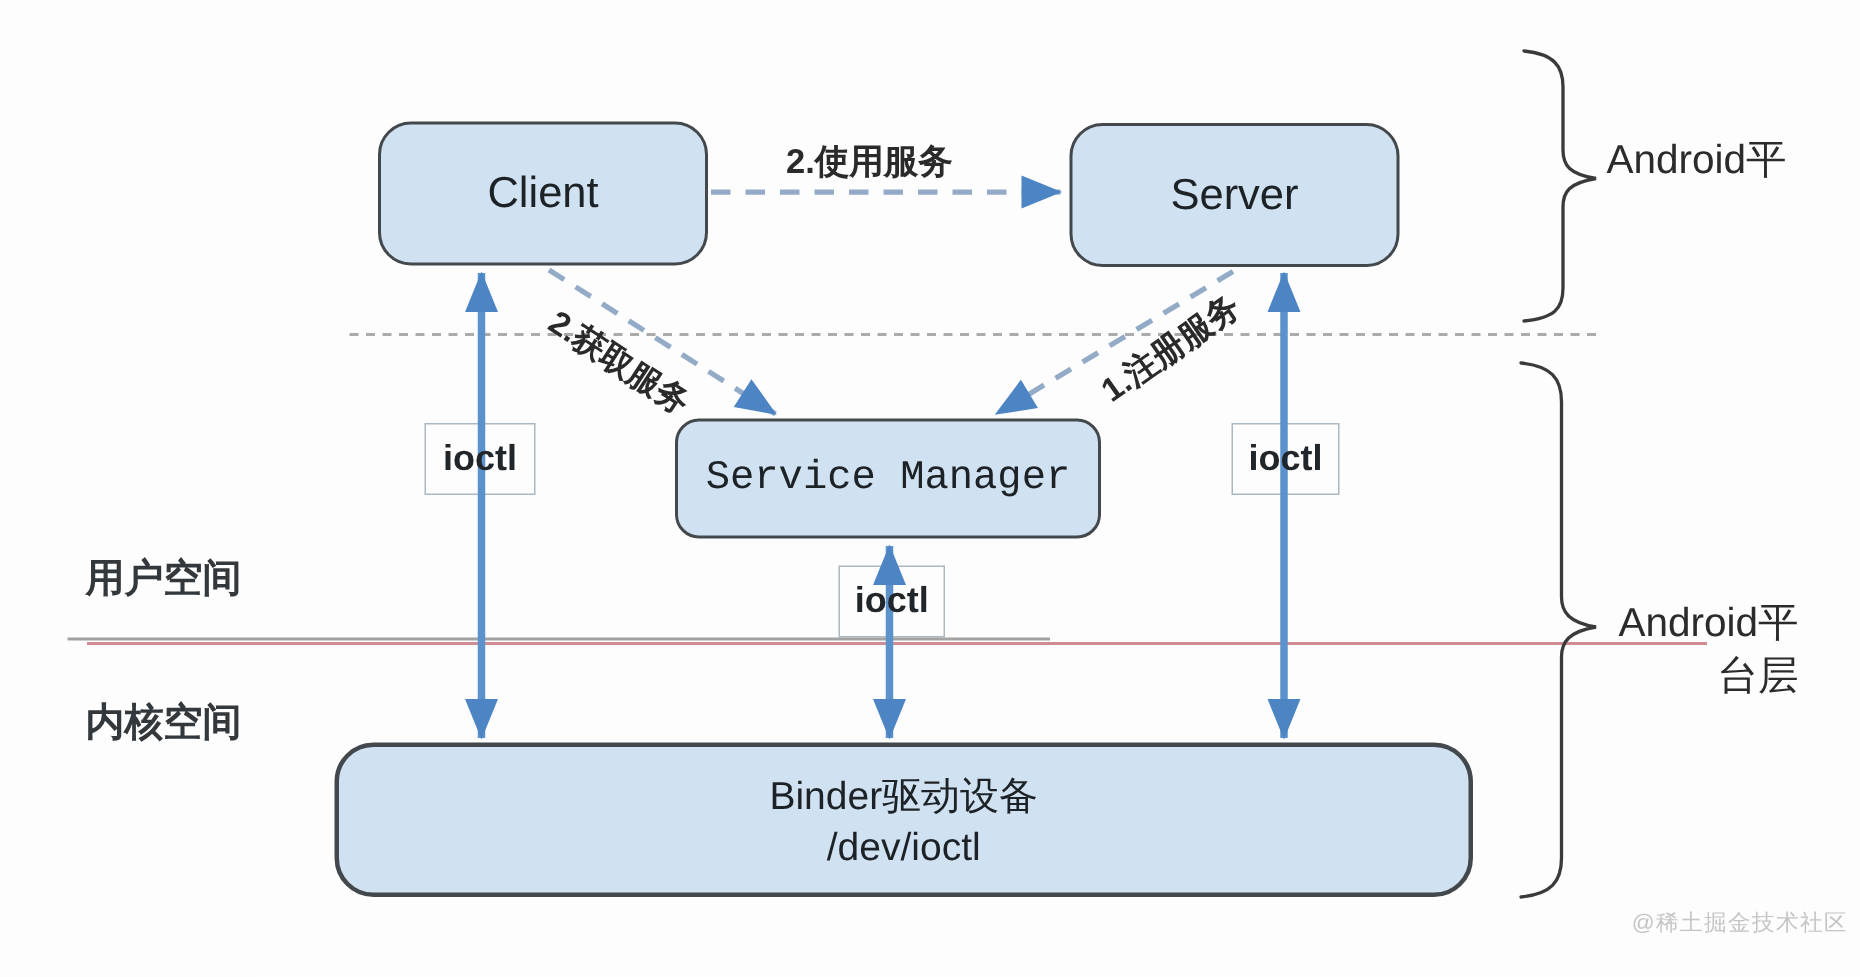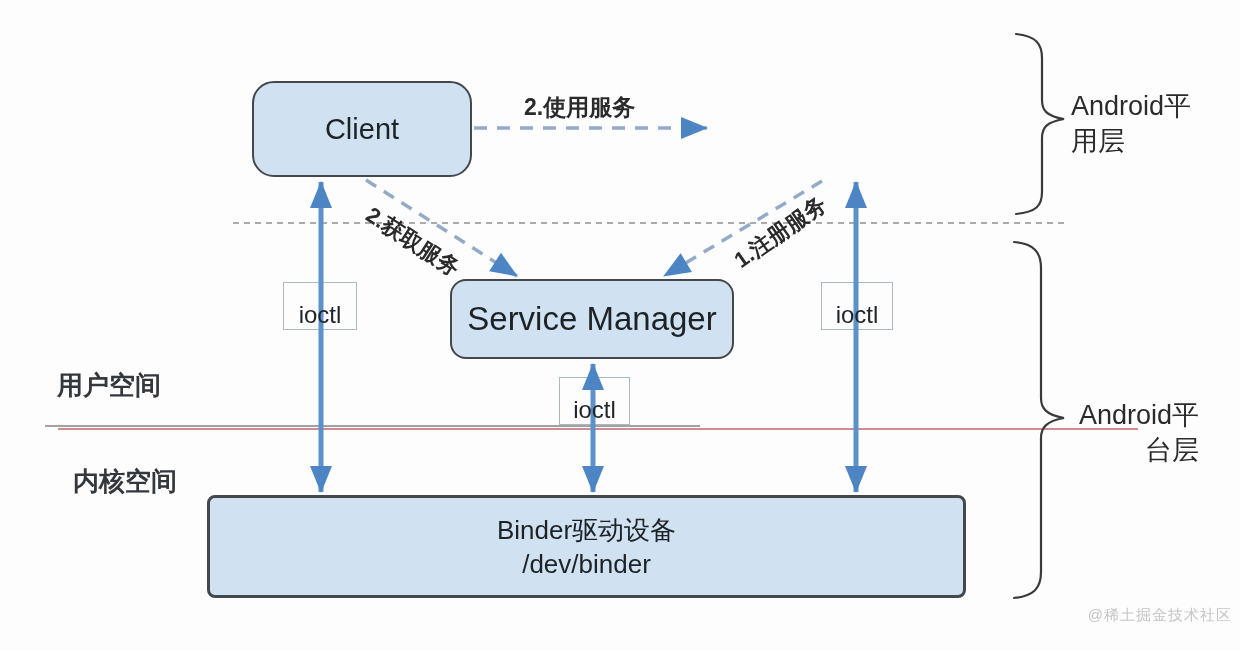--- a/index.html
+++ b/index.html
@@ -27,34 +27,35 @@
   }
   .node-label {
     position: relative;
     z-index: 3;
     color: #1d2226;
     text-align: center;
   }
   #client-node  { left: 252px; top: 81px;  width: 220px; height: 96px; border-radius: 22px; }
   #server-node  { left: 713px; top: 82px;  width: 220px; height: 96px; border-radius: 22px; }
   #service-manager-node { left: 450px; top: 279px; width: 284px; height: 80px; border-radius: 16px; }
-  #binder-driver-node   { left: 207px; top: 495px; width: 759px; height: 103px; border-radius: 8px; border-width: 3px; }
+  #binder-driver-node   { left: 223px; top: 495px; width: 759px; height: 103px; border-radius: 26px; border-width: 3px; }
   #client-node .node-label, #server-node .node-label { font-size: 29px; }
-  #service-manager-node .node-label { font-size: 33px; }
+  #service-manager-node .node-label { font-size: 27px; font-family: Liberation Mono, monospace; }
   #binder-driver-node .node-label { font-size: 26px; line-height: 34px; }
 
   
   .ioctl-box {
     position: absolute;
     border: 1.5px solid #aab8c4;
     background: transparent;
     box-sizing: border-box;
     display: flex;
-    align-items: flex-end;
+    align-items: center;
     justify-content: center;
+    font-weight: bold;
   }
   .ioctl-box .node-label { font-size: 24px; color: #21262b; }
   #ioctl-box-client  { left: 283px; top: 282px; width: 74px; height: 48px; }
   #ioctl-box-sm      { left: 559px; top: 377px; width: 71px; height: 48px; }
   #ioctl-box-server  { left: 821px; top: 282px; width: 72px; height: 48px; }
 
   
   #overlay {
     position: absolute;
     left: 0; top: 0;
@@ -70,21 +71,21 @@
     color: #2a2a2a;
     white-space: nowrap;
   }
   #use-service-label { left: 524px; top: 92px; font-size: 23px; font-weight: 600; }
   .rot-label { font-size: 22px; font-weight: 600; transform-origin: 0 50%; }
   #get-service-label      { left: 368px; top: 198px; transform: rotate(33deg); }
   #register-service-label { left: 737px; top: 248px; transform: rotate(-35deg); }
 
   .region-label { font-size: 26px; font-weight: 600; color: #33383c; }
   #user-space-label   { left: 57px; top: 368px; }
-  #kernel-space-label { left: 57px; top: 464px; margin-left: 16px; }
+  #kernel-space-label { left: 57px; top: 464px; }
 
   .layer-label { font-size: 27px; color: #2b2b2b; line-height: 35px; font-weight: 500; }
   .layer-label span { display: block; }
   #app-layer-label      { left: 1071px; top: 89px; }
   #platform-layer-label { left: 1079px; top: 398px; text-align: right; }
 
   #watermark {
     left: 1050px; top: 606px; width: 182px;
     font-size: 15px; color: #c5c5c5; text-align: right;
     letter-spacing: 1px;
@@ -92,28 +93,31 @@
 </style>
 </head>
 <body>
 
 <div id="canvas">
 
   <div class="node" id="client-node">
     <span class="node-label">Client</span>
   </div>
 
+  <div class="node" id="server-node">
+    <span class="node-label">Server</span>
+  </div>
 
   <div class="node" id="service-manager-node">
     <span class="node-label">Service Manager</span>
   </div>
 
   <div class="node" id="binder-driver-node">
     <span class="node-label">Binder驱动设备</span>
-    <span class="node-label">/dev/binder</span>
+    <span class="node-label">/dev/ioctl</span>
   </div>
 
   <div class="ioctl-box" id="ioctl-box-client">
     <span class="node-label">ioctl</span>
   </div>
   <div class="ioctl-box" id="ioctl-box-sm">
     <span class="node-label">ioctl</span>
   </div>
   <div class="ioctl-box" id="ioctl-box-server">
     <span class="node-label">ioctl</span>
@@ -147,21 +151,20 @@
 
   <div class="free-label" id="use-service-label">2.使用服务</div>
   <div class="free-label rot-label" id="get-service-label">2.获取服务</div>
   <div class="free-label rot-label" id="register-service-label">1.注册服务</div>
 
   <div class="free-label region-label" id="user-space-label">用户空间</div>
   <div class="free-label region-label" id="kernel-space-label">内核空间</div>
 
   <div class="free-label layer-label" id="app-layer-label">
     <span>Android平</span>
-    <span>用层</span>
   </div>
   <div class="free-label layer-label" id="platform-layer-label">
     <span>Android平</span>
     <span>台层</span>
   </div>
 
   <div class="free-label" id="watermark">@稀土掘金技术社区</div>
 
 </div>
 

